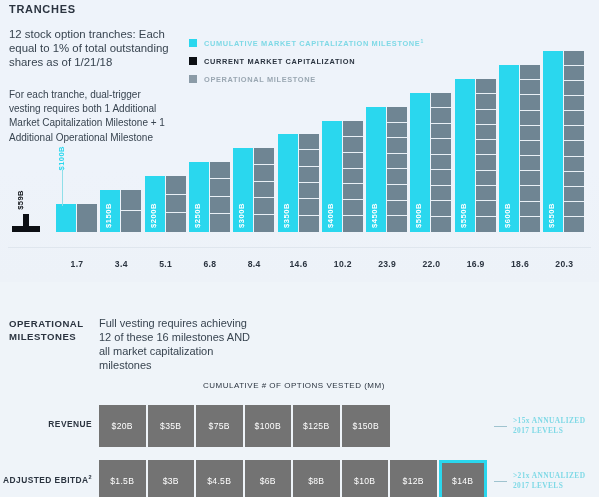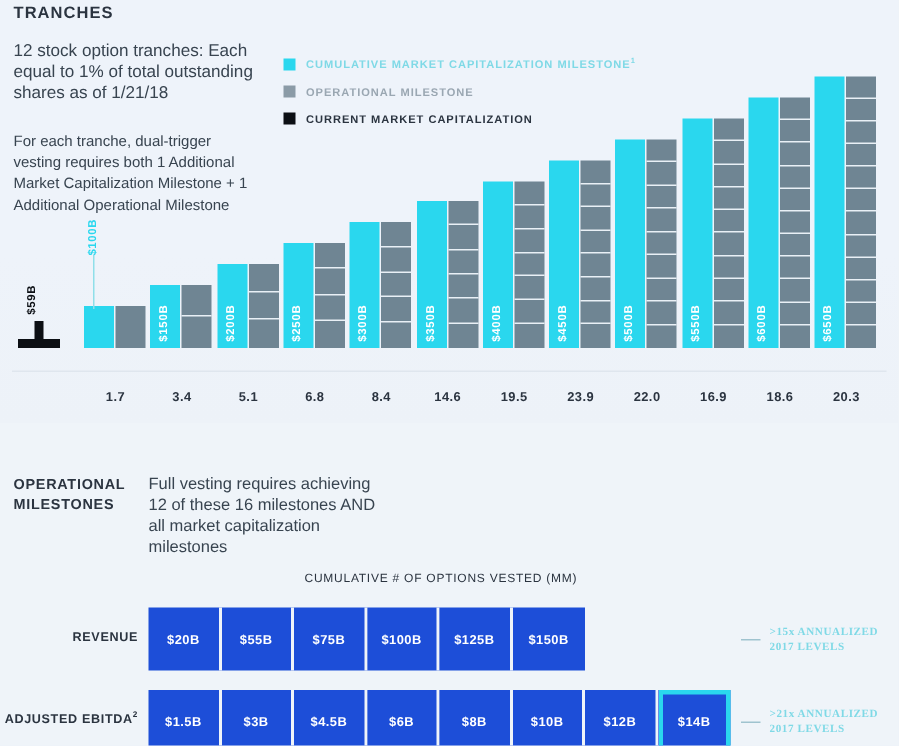--- a/index.html
+++ b/index.html
@@ -77,23 +77,23 @@
     font-size:11px;line-height:14px;color:#384450;
   }
   #cum-label{
     position:absolute;left:203px;top:381px;
     font-size:8px;font-weight:normal;letter-spacing:.5px;color:#2b3440;
   }
 
   
   .ms-row{position:absolute;left:99px;height:42px;display:flex;}
   .ms-cell{
-    width:48.5px;height:42px;background:#1d4ed8;
+    width:48.5px;height:42px;background:#737373;
     display:flex;align-items:center;justify-content:center;
-    font-size:8.6px;font-weight:bold;color:#ffffff;letter-spacing:.3px;
+    font-size:8.6px;font-weight:normal;color:#ffffff;letter-spacing:.3px;
     border-right:2px solid #eff4f9;box-sizing:border-box;
   }
   .ms-cell:last-child{border-right:none;}
   .ms-cell.hl{box-shadow:inset 0 0 0 3px #2ad7ee;}
   .ms-rowlabel{
     position:absolute;text-align:right;
     font-size:8.4px;font-weight:bold;letter-spacing:.45px;color:#2b3440;
   }
   .ms-rowlabel sup{font-size:5.5px;vertical-align:super;}
   .ms-note{
@@ -111,26 +111,26 @@
 <div id="tranches-title">TRANCHES</div>
 <div id="tranches-p1">12 stock option tranches: Each equal to 1% of total outstanding shares as of 1/21/18</div>
 <div id="tranches-p2">For each tranche, dual-trigger vesting requires both 1 Additional Market Capitalization Milestone + 1 Additional Operational Milestone</div>
 
 <div id="legend">
     <div class="legend-row">
       <span class="legend-swatch" style="background: rgb(42, 215, 238);"></span>
       <span class="legend-label" style="color: rgb(127, 217, 230);">CUMULATIVE MARKET CAPITALIZATION MILESTONE<sup>1</sup></span>
     </div>
     <div class="legend-row">
+      <span class="legend-swatch" style="background: rgb(12, 15, 20);"></span>
+      <span class="legend-label" style="color: rgb(43, 52, 64);">CURRENT MARKET CAPITALIZATION</span>
+    </div>
+    <div class="legend-row">
       <span class="legend-swatch" style="background: rgb(139, 155, 167);"></span>
       <span class="legend-label" style="color: rgb(154, 167, 178);">OPERATIONAL MILESTONE</span>
-    </div>
-    <div class="legend-row">
-      <span class="legend-swatch" style="background: rgb(12, 15, 20);"></span>
-      <span class="legend-label" style="color: rgb(43, 52, 64);">CURRENT MARKET CAPITALIZATION</span>
     </div>
   </div>
 
 <div id="chart">
   <div id="axis-line"></div>
   <div id="bars">
       <div class="bar-group" style="left: 56px; width: 42px; height: 28px;">
         <div class="bar-cyan" style="left: 0px; height: 28px;"></div>
         <div class="bar-gray" style="left: 21px; height: 28px;"></div>
       </div>
@@ -278,21 +278,21 @@
         </div>
       </div>
     </div>
   <div id="ticks">
       <div class="xtick" style="left: 55px;">1.7</div>
       <div class="xtick" style="left: 99.3px;">3.4</div>
       <div class="xtick" style="left: 143.6px;">5.1</div>
       <div class="xtick" style="left: 187.9px;">6.8</div>
       <div class="xtick" style="left: 232.2px;">8.4</div>
       <div class="xtick" style="left: 276.5px;">14.6</div>
-      <div class="xtick" style="left: 320.8px;">19.5</div>
+      <div class="xtick" style="left: 320.8px;">10.2</div>
       <div class="xtick" style="left: 365.1px;">23.9</div>
       <div class="xtick" style="left: 409.4px;">22.0</div>
       <div class="xtick" style="left: 453.7px;">16.9</div>
       <div class="xtick" style="left: 498px;">18.6</div>
       <div class="xtick" style="left: 542.3px;">20.3</div>
     </div>
 
   <div id="cur-mcap">
     <div class="cap-stem"></div>
     <div class="cap-bar"></div>
@@ -304,21 +304,21 @@
 </div>
 
 <div id="om-title">OPERATIONAL MILESTONES</div>
 <div id="om-desc">Full vesting requires achieving 12 of these 16 milestones AND all market capitalization milestones</div>
 <div id="cum-label">CUMULATIVE # OF OPTIONS VESTED (MM)</div>
 
 <div id="ms-tables">
     <div class="ms-rowlabel" style="top: 419px; left: 0px; width: 92px;">REVENUE</div>
     <div class="ms-row" style="top: 405px;">
       <div class="ms-cell">$20B</div>
-      <div class="ms-cell">$55B</div>
+      <div class="ms-cell">$35B</div>
       <div class="ms-cell">$75B</div>
       <div class="ms-cell">$100B</div>
       <div class="ms-cell">$125B</div>
       <div class="ms-cell">$150B</div>
     </div>
     <div class="ms-dash" style="left: 494px; top: 426px;"></div>
     <div class="ms-note" style="left: 513px; top: 416px;">
       <div>&gt;15x ANNUALIZED</div>
       <div>2017 LEVELS</div>
     </div>

